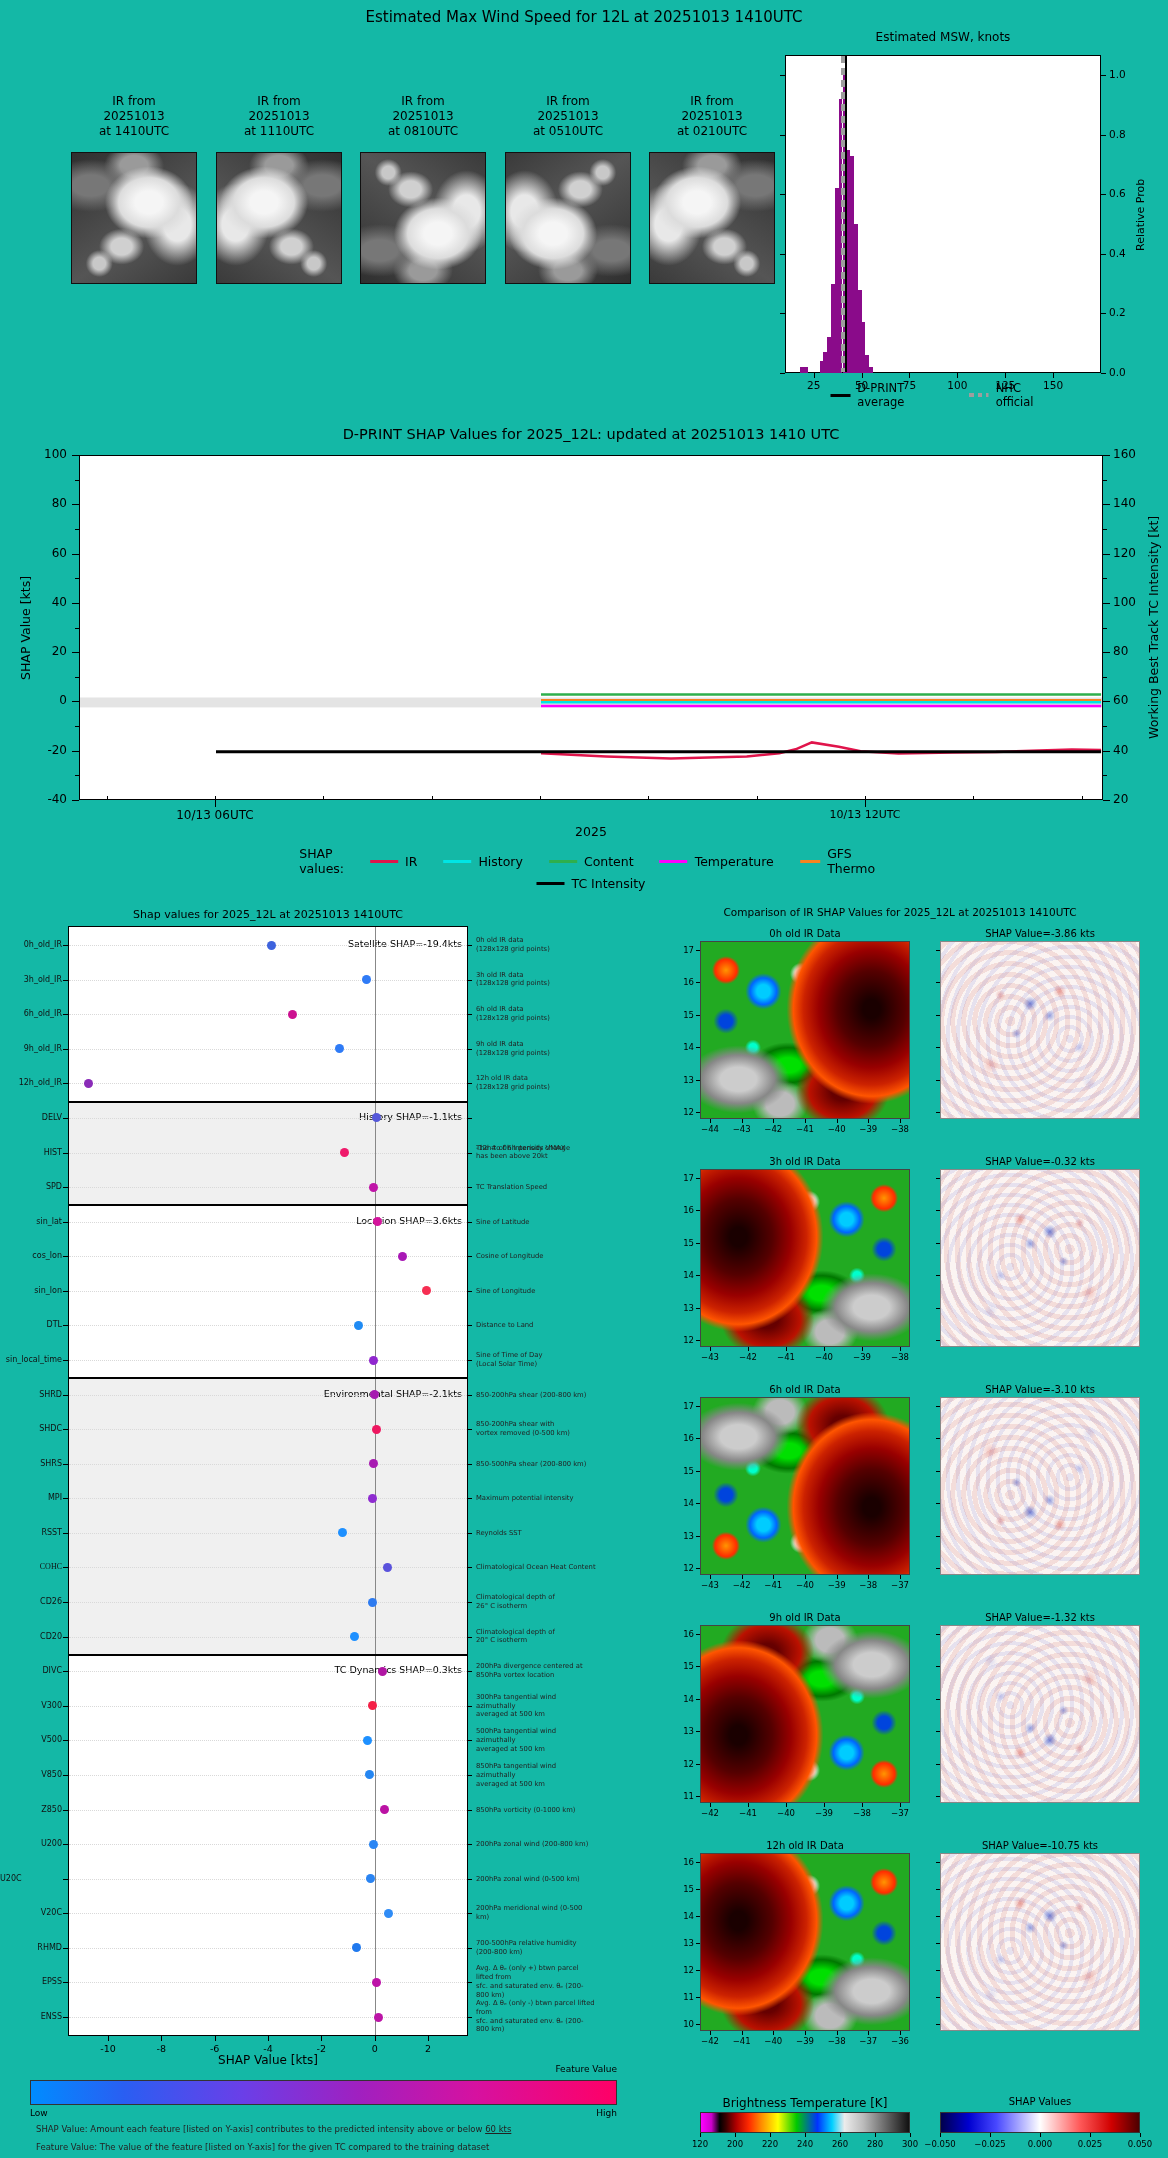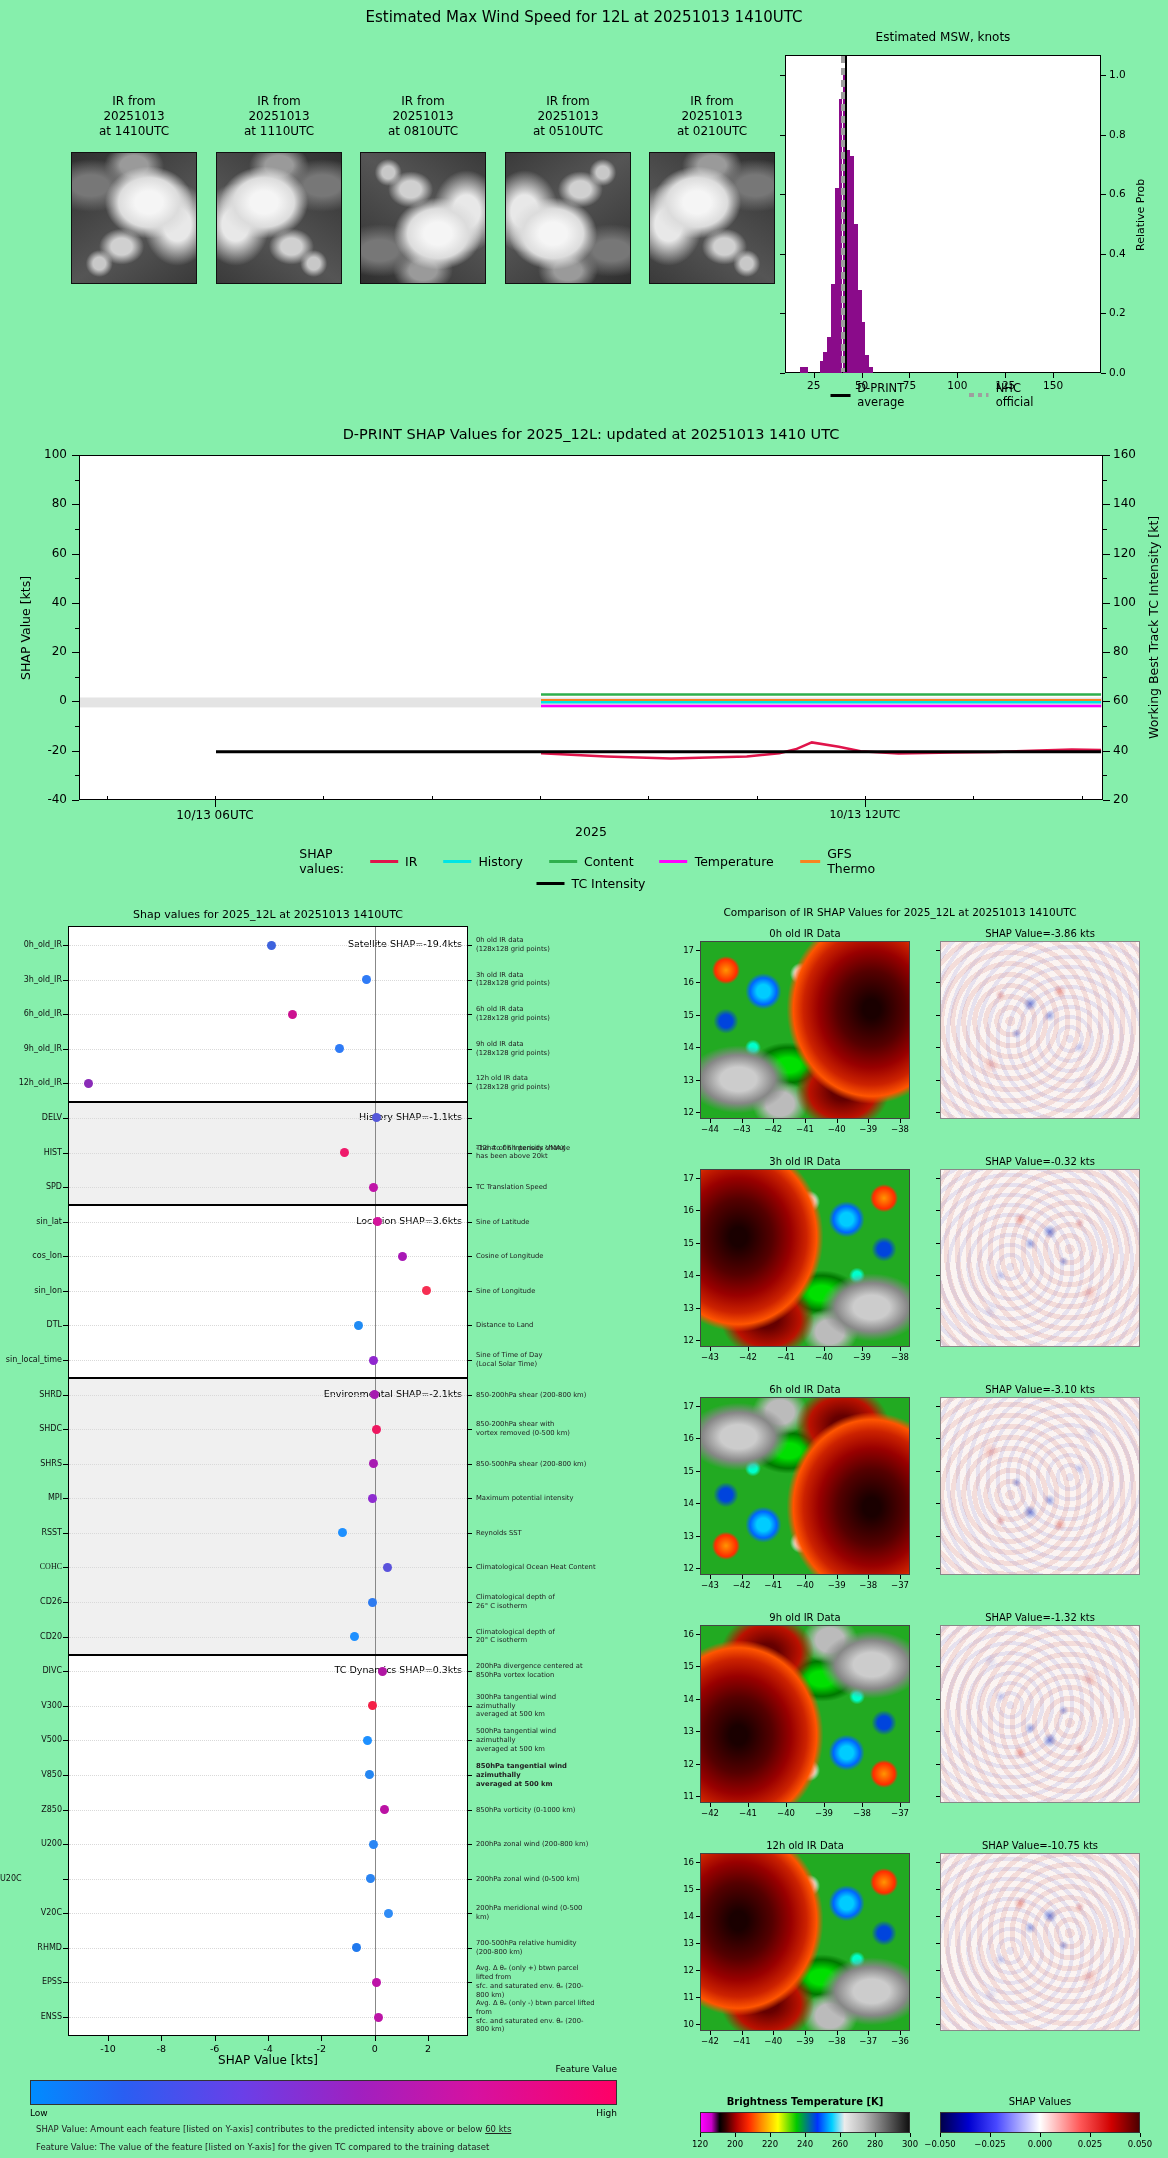--- a/index.html
+++ b/index.html
@@ -1,16 +1,16 @@
 <!DOCTYPE html>
 <html><head>
 <meta charset="utf-8">
 <style>
   html,body{margin:0;padding:0;background:#fff;}
-  #page{position:relative;width:1168px;height:2158px;background:#86efac;overflow:hidden;
+  #page{position:relative;width:1168px;height:2158px;background:#14b8a6;overflow:hidden;
         font-family:"DejaVu Sans","Liberation Sans",sans-serif;color:#000;}
   .abs{position:absolute;}
   .ctr{transform:translateX(-50%);white-space:nowrap;}
   .vtext{writing-mode:vertical-rl;transform:rotate(180deg);text-align:center;}
   .plotbox{position:absolute;border:1px solid #000;box-sizing:border-box;background:#fff;}
   .dot{position:absolute;width:9px;height:9px;border-radius:50%;}
   .legend-item{display:flex;align-items:center;gap:7px;}
   .swatch{display:inline-block;width:28px;height:3px;}
   .satimg{position:absolute;border:1px solid #111;box-sizing:border-box;background-color:#4a4a4a;
     background-image:
@@ -424,21 +424,21 @@
       <div style="position: absolute; left: 468px; top: 1740.3px; width: 4px; height: 1px; background: rgb(0, 0, 0);"></div>
       <div style="position: absolute; left: 0px; top: 1735.3px; width: 62px; text-align: right; font-size: 8px; color: rgb(17, 17, 17);">V500</div>
       <div class="dot" style="position: absolute; left: 362.7px; top: 1735.8px; background: rgb(30, 144, 255);"></div>
       <div style="position: absolute; left: 476px; top: 1740.3px; width: 120px; font-size: 6.8px; line-height: 1.3; color: rgb(34, 34, 34); transform: translateY(-50%); white-space: pre-line;">500hPa tangential wind azimuthally
 averaged at 500 km</div>
       <div style="position: absolute; left: 69px; top: 1774.9px; width: 398px; border-top: 1px dotted rgb(217, 217, 217); height: 0px;"></div>
       <div style="position: absolute; left: 63px; top: 1774.9px; width: 5px; height: 1px; background: rgb(0, 0, 0);"></div>
       <div style="position: absolute; left: 468px; top: 1774.9px; width: 4px; height: 1px; background: rgb(0, 0, 0);"></div>
       <div style="position: absolute; left: 0px; top: 1769.9px; width: 62px; text-align: right; font-size: 8px; color: rgb(17, 17, 17);">V850</div>
       <div class="dot" style="position: absolute; left: 365.4px; top: 1770.4px; background: rgb(37, 134, 242);"></div>
-      <div style="position: absolute; left: 476px; top: 1774.9px; width: 120px; font-size: 6.8px; line-height: 1.3; color: rgb(34, 34, 34); transform: translateY(-50%); white-space: pre-line; font-weight: bold;">850hPa tangential wind azimuthally
+      <div style="position: absolute; left: 476px; top: 1774.9px; width: 120px; font-size: 6.8px; line-height: 1.3; color: rgb(34, 34, 34); transform: translateY(-50%); white-space: pre-line;">850hPa tangential wind azimuthally
 averaged at 500 km</div>
       <div style="position: absolute; left: 69px; top: 1809.5px; width: 398px; border-top: 1px dotted rgb(217, 217, 217); height: 0px;"></div>
       <div style="position: absolute; left: 63px; top: 1809.5px; width: 5px; height: 1px; background: rgb(0, 0, 0);"></div>
       <div style="position: absolute; left: 468px; top: 1809.5px; width: 4px; height: 1px; background: rgb(0, 0, 0);"></div>
       <div style="position: absolute; left: 0px; top: 1804.5px; width: 62px; text-align: right; font-size: 8px; color: rgb(17, 17, 17);">Z850</div>
       <div class="dot" style="position: absolute; left: 380.3px; top: 1805px; background: rgb(187, 18, 164);"></div>
       <div style="position: absolute; left: 476px; top: 1809.5px; width: 120px; font-size: 6.8px; line-height: 1.3; color: rgb(34, 34, 34); transform: translateY(-50%); white-space: pre-line;">850hPa vorticity (0-1000 km)</div>
       <div style="position: absolute; left: 69px; top: 1844.1px; width: 398px; border-top: 1px dotted rgb(217, 217, 217); height: 0px;"></div>
       <div style="position: absolute; left: 63px; top: 1844.1px; width: 5px; height: 1px; background: rgb(0, 0, 0);"></div>
       <div style="position: absolute; left: 468px; top: 1844.1px; width: 4px; height: 1px; background: rgb(0, 0, 0);"></div>
@@ -678,21 +678,21 @@
       <div style="position: absolute; left: 773.3px; top: 2036px; transform: translateX(-50%); font-size: 8.5px;">−40</div>
       <div style="position: absolute; left: 805px; top: 2031px; width: 1px; height: 4px; background: rgb(0, 0, 0);"></div>
       <div style="position: absolute; left: 805px; top: 2036px; transform: translateX(-50%); font-size: 8.5px;">−39</div>
       <div style="position: absolute; left: 836.7px; top: 2031px; width: 1px; height: 4px; background: rgb(0, 0, 0);"></div>
       <div style="position: absolute; left: 836.7px; top: 2036px; transform: translateX(-50%); font-size: 8.5px;">−38</div>
       <div style="position: absolute; left: 868.3px; top: 2031px; width: 1px; height: 4px; background: rgb(0, 0, 0);"></div>
       <div style="position: absolute; left: 868.3px; top: 2036px; transform: translateX(-50%); font-size: 8.5px;">−37</div>
       <div style="position: absolute; left: 900px; top: 2031px; width: 1px; height: 4px; background: rgb(0, 0, 0);"></div>
       <div style="position: absolute; left: 900px; top: 2036px; transform: translateX(-50%); font-size: 8.5px;">−36</div>
     </div>
-  <div class="abs ctr" style="left:805px;top:2096px;font-size:10px;font-weight:bold;">Brightness Temperature [K]</div>
+  <div class="abs ctr" style="left:805px;top:2096px;font-size:12px;">Brightness Temperature [K]</div>
   <div class="btbar" style="left:700px;top:2112px;width:210px;height:21px;"></div>
   <div class="abs ctr" style="left:1040px;top:2096px;font-size:10px;">SHAP Values</div>
   <div class="shapbar" style="left:940px;top:2112px;width:200px;height:21px;"></div>
   <div id="cbarticks">
       <div style="position: absolute; left: 700px; top: 2133px; width: 1px; height: 4px; background: rgb(0, 0, 0);"></div>
       <div style="position: absolute; left: 700px; top: 2139px; transform: translateX(-50%); font-size: 8.5px;">120</div>
       <div style="position: absolute; left: 735px; top: 2133px; width: 1px; height: 4px; background: rgb(0, 0, 0);"></div>
       <div style="position: absolute; left: 735px; top: 2139px; transform: translateX(-50%); font-size: 8.5px;">200</div>
       <div style="position: absolute; left: 770px; top: 2133px; width: 1px; height: 4px; background: rgb(0, 0, 0);"></div>
       <div style="position: absolute; left: 770px; top: 2139px; transform: translateX(-50%); font-size: 8.5px;">220</div>

